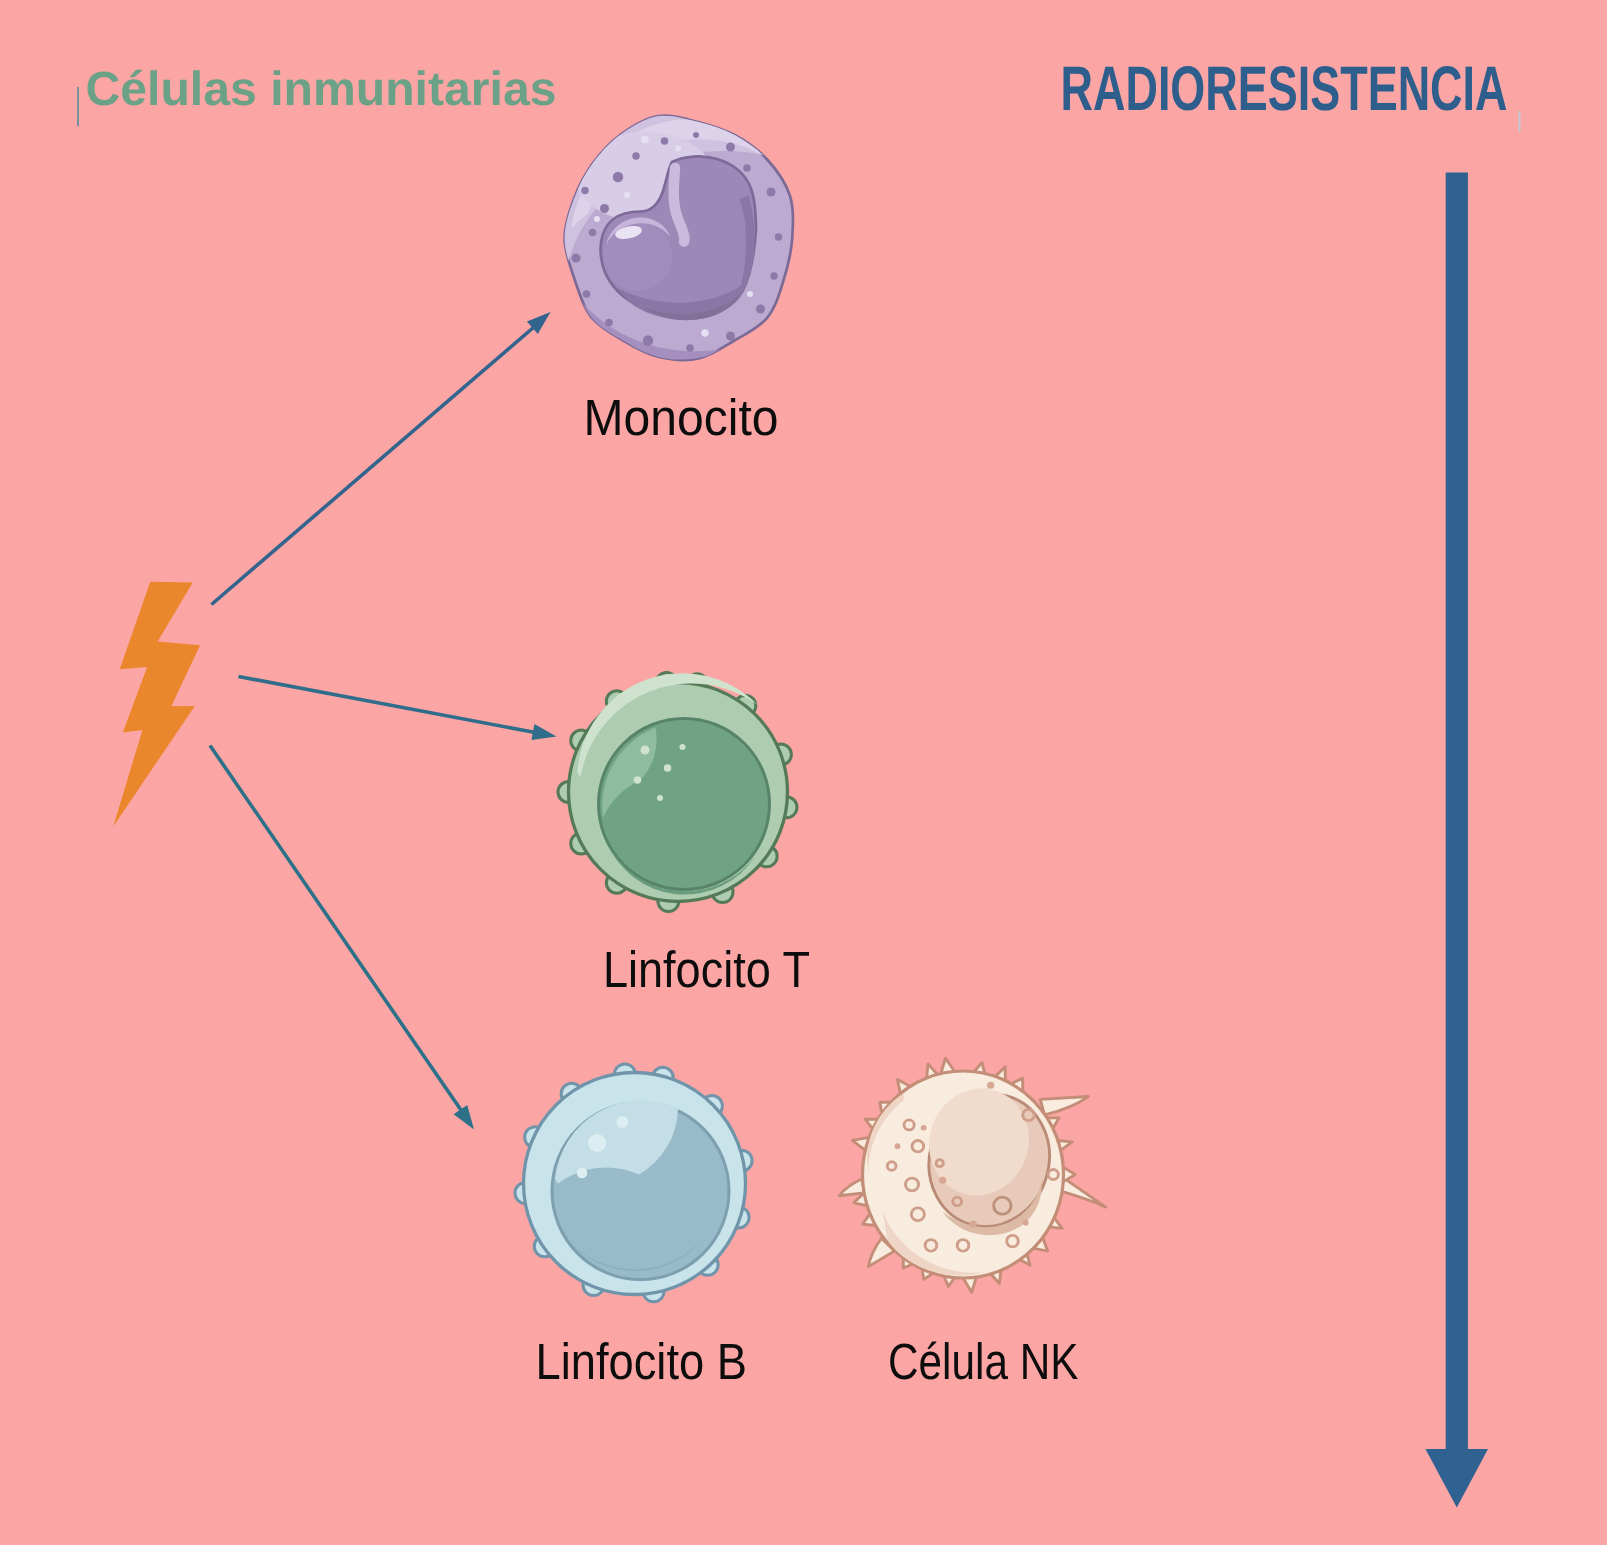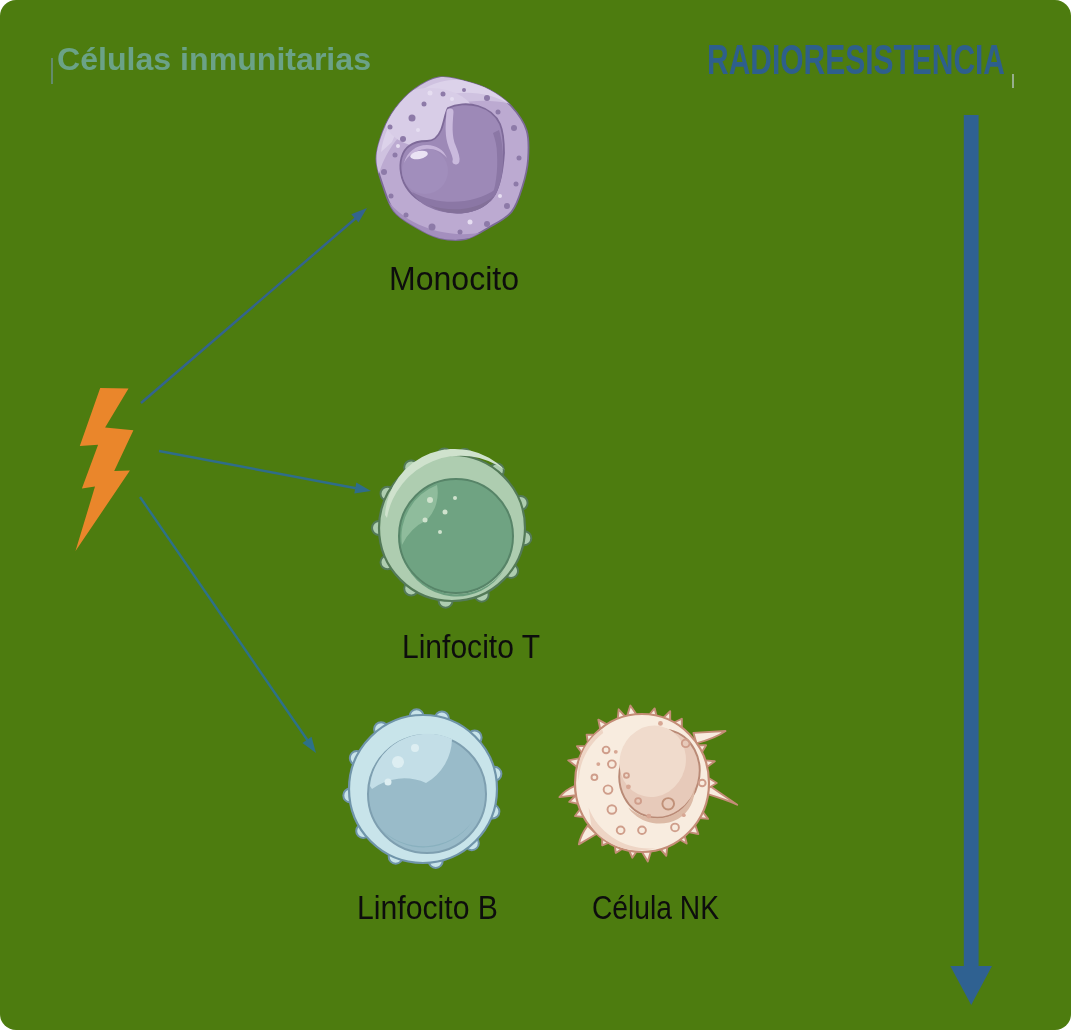--- a/index.html
+++ b/index.html
@@ -1,17 +1,17 @@
 <!DOCTYPE html>
 <html><head>
 <meta charset="utf-8">
 <style>
 html,body{margin:0;padding:0;background:#fff;}
-#stage{position:relative;width:1071px;height:1030px;overflow:hidden;background:#4d7c0f;
-  font-family:"Liberation Sans",sans-serif;border-radius:16px;}
+#stage{position:relative;width:1071px;height:1030px;overflow:hidden;background:#fca5a5;
+  font-family:"Liberation Sans",sans-serif;}
 svg{position:absolute;left:0;top:0;}
 </style>
 </head>
 <body>
 <div id="stage">
 <svg width="1071" height="1030" viewBox="0 0 1071 1030">
 
   <text x="57" y="70" font-size="32" font-weight="bold" fill="#6ba287" textLength="314" lengthAdjust="spacingAndGlyphs">Células inmunitarias</text>
   <text x="707" y="73.5" font-size="42" font-weight="bold" fill="#2e5f8c" textLength="298" lengthAdjust="spacingAndGlyphs">RADIORESISTENCIA</text>
   <line x1="52" y1="58" x2="52" y2="84" stroke="#70949e" stroke-width="1.3"></line>

